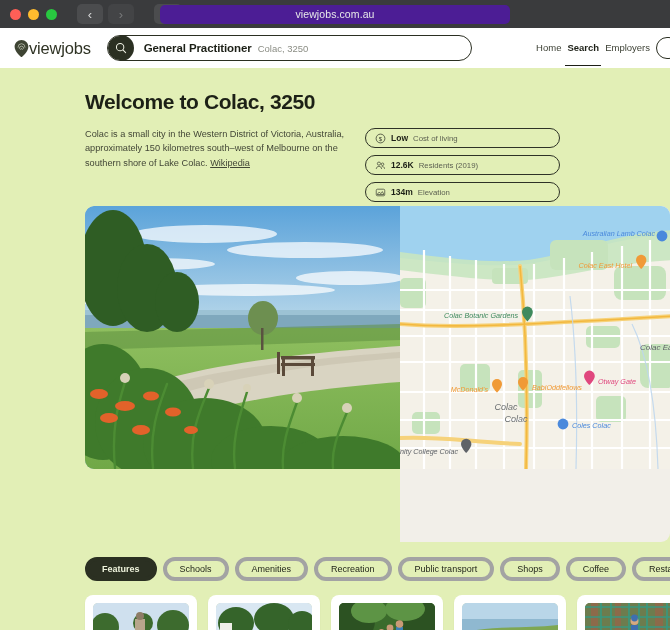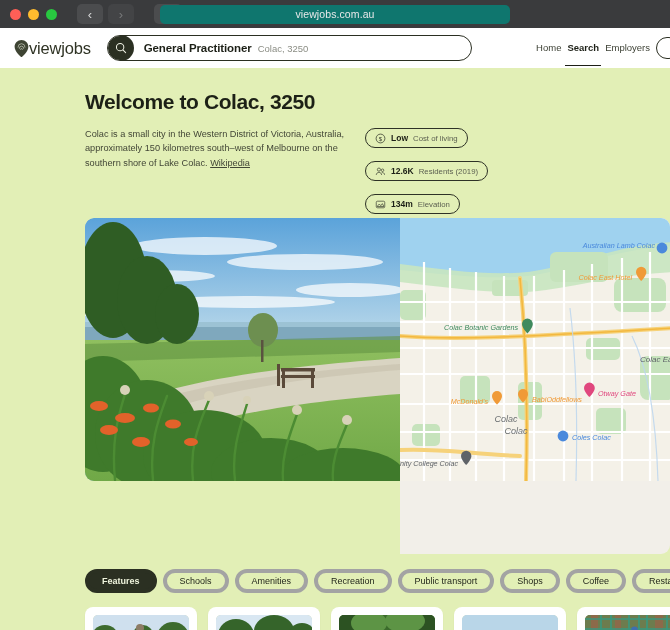--- a/index.html
+++ b/index.html
@@ -34,21 +34,21 @@
   .sidebar-glyph{
     width:15px; height:11px; border:1.2px solid #d0d1d2; border-radius:2px;
     position:relative;
   }
   .sidebar-glyph:before{
     content:""; position:absolute; left:4.5px; top:0; bottom:0;
     width:1.2px; background:#d0d1d2;
   }
   .urlbar{
     position:absolute; left:50%; transform:translateX(-50%);
-    width:350px; height:19px; border-radius:5px; background:#0f766e;
+    width:350px; height:19px; border-radius:5px; background:#4c1d95;
     display:flex; align-items:center; justify-content:center;
   }
   .urlbar span{ color:#e7e8e9; font-size:10.5px; letter-spacing:.1px; }
 
   
   .site-header{
     height:40px; background:#ffffff; display:flex; align-items:center;
     padding:0 0 0 14px; position:relative; gap:10px;
   }
   .logo{ display:flex; align-items:center; flex-shrink:0; }
@@ -93,21 +93,21 @@
 
   .hero-row{ display:flex; align-items:flex-start; }
   .hero-left{ width:280px; padding-right:10px; }
   h1{
     font-size:21px; font-weight:700; color:#1c2016; letter-spacing:-.4px;
     margin-bottom:13px;
   }
   .desc{ font-size:9.2px; line-height:1.55; color:#434737; max-width:260px; }
   .desc a{ color:#434737; text-decoration:underline; }
 
-  .chips{ display:flex; flex-wrap:wrap; gap:13px; width:195px; padding-top:38px; }
+  .chips{ display:flex; flex-wrap:wrap; gap:7px; width:195px; padding-top:38px;flex-direction:column; }
   .chip{
     display:inline-flex; align-items:center; gap:5px; height:20px;
     padding:0 9px; border:1px solid #2e3226; border-radius:11px;
     background:transparent; white-space:nowrap;
   }
   .chip-strong{ font-size:8.5px; font-weight:700; color:#1d2017; }
   .chip-label{ font-size:7.8px; color:#5d6152; }
   .chip-ico{ width:11px; height:11px; flex-shrink:0; display:block; }
 
   

